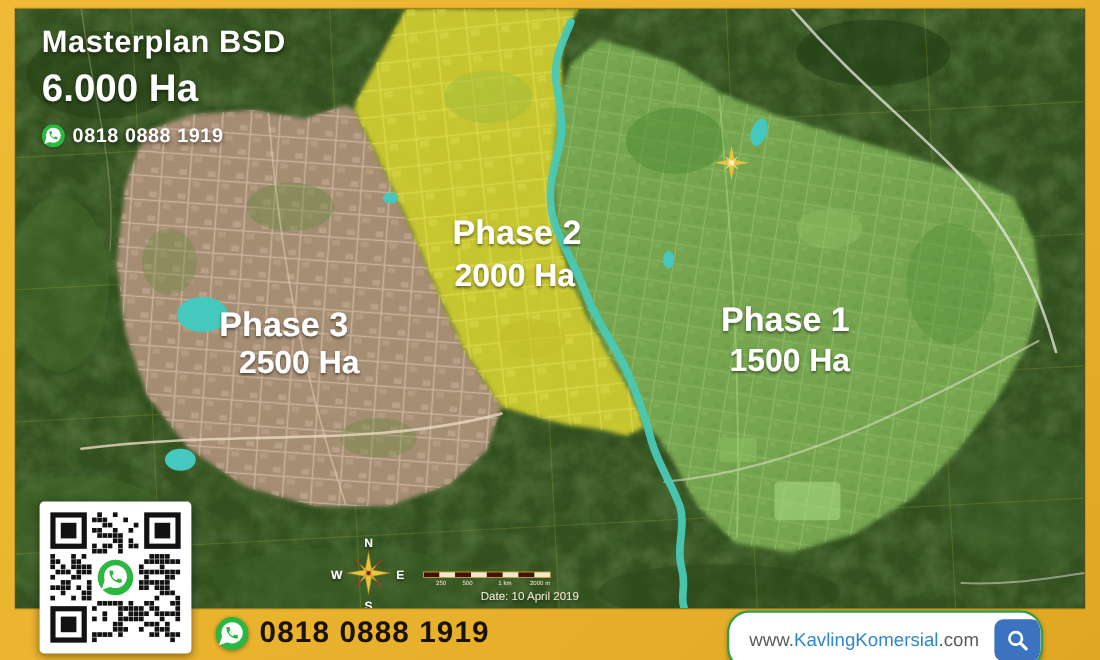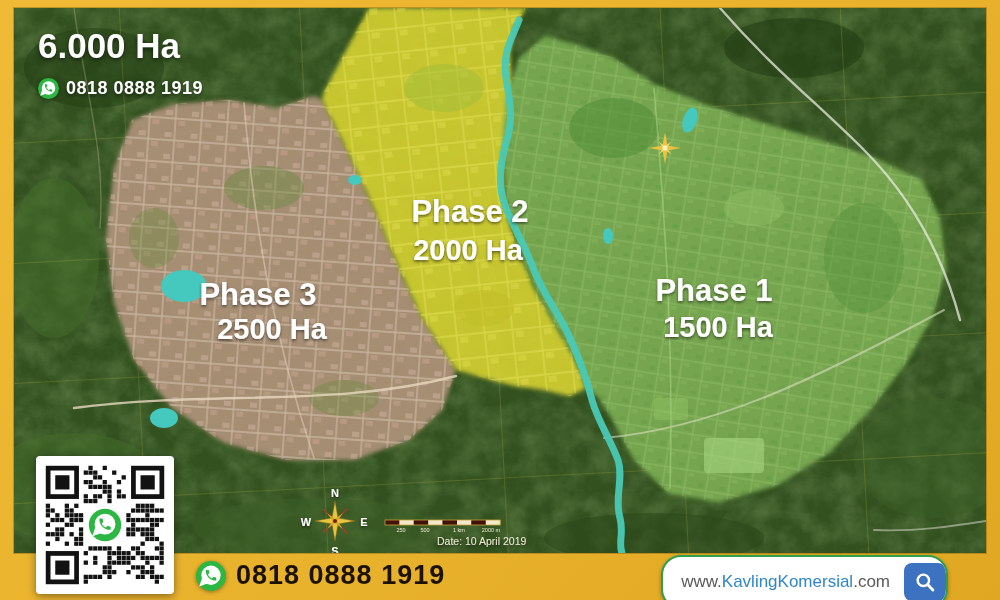--- a/index.html
+++ b/index.html
@@ -212,20 +212,21 @@
       <text x="40" y="12">500</text>
       <text x="74" y="12">1 km</text>
       <text x="106" y="12">2000 m</text>
     </g>
   </g>
   <text class="svg-label" x="423" y="537" font-size="10.5" fill="#EEE8D4" filter="url(#tshadow)">Date: 10 April 2019</text>
 </svg>
 </div>
 
 <div class="title-block">
+  <h1>Masterplan BSD</h1>
   <div class="area">6.000 Ha</div>
   <div class="contact-row">
     <span class="wa-badge">
       <svg viewBox="-16 -16 32 32" width="21" height="21">
           <use href="#wa"></use>
         </svg>
     </span>
     <span class="num">0818 0888 1919</span>
   </div>
 </div>

